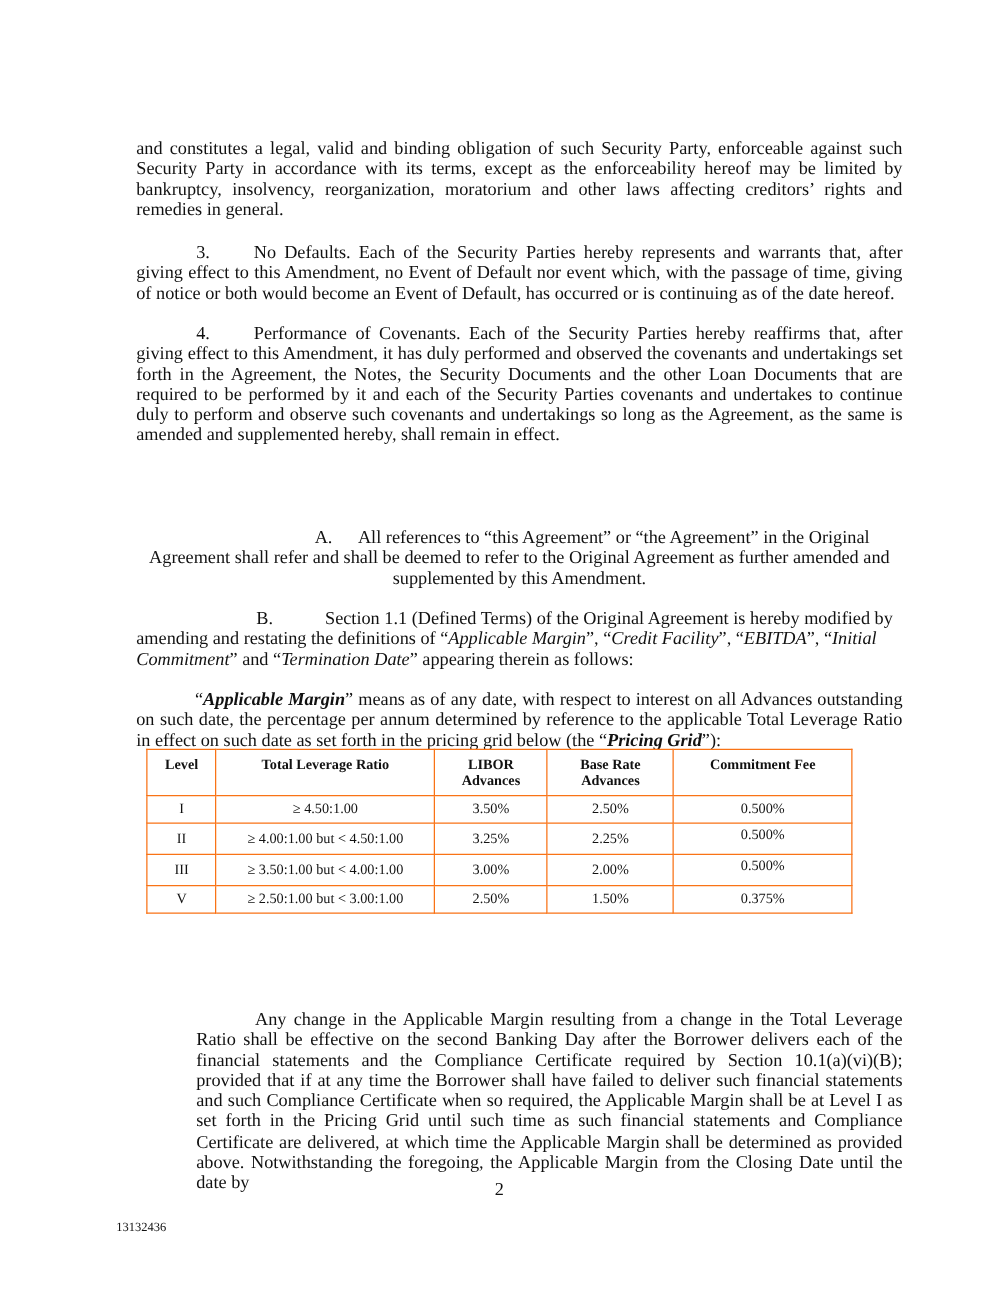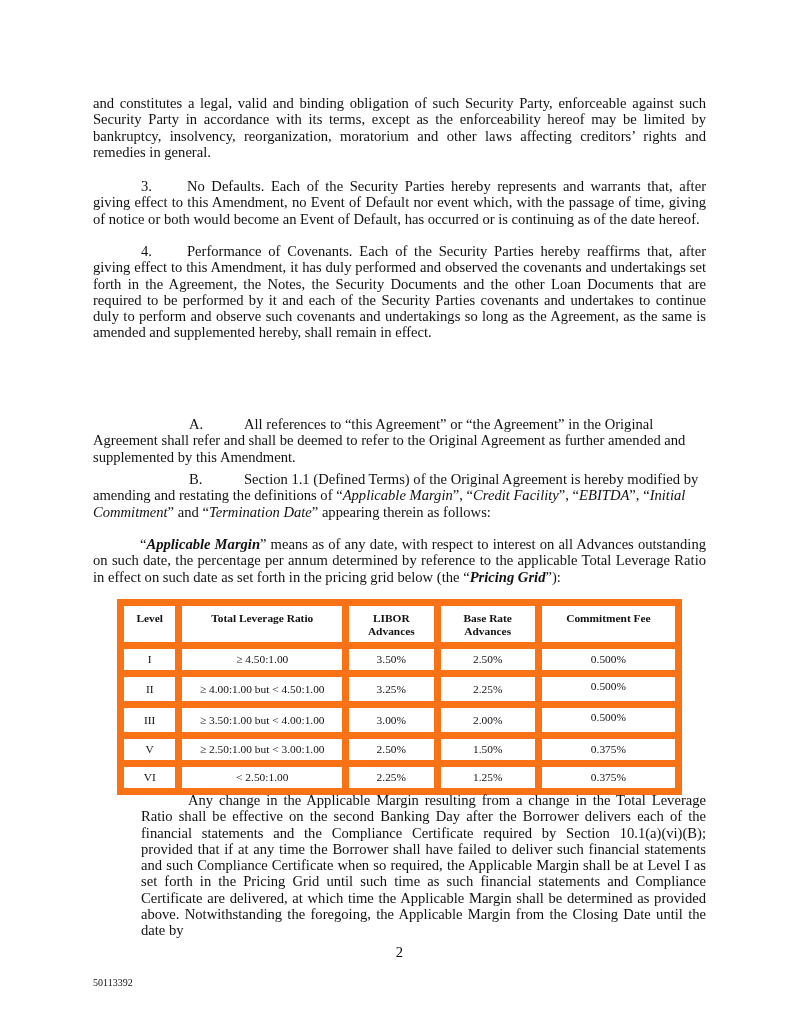--- a/index.html
+++ b/index.html
@@ -4,31 +4,31 @@
 <style>
   html, body { margin: 0; padding: 0; background: #ffffff; }
   body {
     width: 799px; height: 1034px; position: relative; overflow: hidden;
     font-family: "Liberation Serif", "DejaVu Serif", serif;
     color: #111111;
     font-size: 14.6px;
     line-height: 16.3px;
   }
   .page { position: absolute; left: 0; top: 0; width: 799px; height: 1034px; }
-  .p { position: absolute; left: 93px; width: 613px; text-align: justify; margin: 0; }
+  .p { position: absolute; left: 93px; width: 613px; text-align: justify; margin: 16px; }
   .p.indent-block { left: 141px; width: 565px; }
   .p.ragged { text-align: left; }
   .tab1 { display: inline-block; width: 94px; }
   .tab1 .num { display: inline-block; width: 48px; text-indent: 48px; }
   .u { }
   .i { font-style: italic; }
   .bi { font-style: italic; font-weight: bold; }
   .table-wrap { position: absolute; left: 117px; top: 599px; width: 565px; }
   table { border-collapse: collapse; width: 565px; font-size: 11.4px; line-height: 13px; }
-  th, td { border: 7px solid #f97316; text-align: center; padding: 0; }
+  th, td { border: 1px solid #f97316; text-align: center; padding: 0; }
   th { font-weight: bold; vertical-align: top; padding-top: 6px; height: 30px; }
   td { height: 21px; vertical-align: middle; }
   td.fee-hi { vertical-align: top; padding-top: 3px; }
   .col-level { width: 55px; }
   .col-ratio { width: 176px; }
   .col-libor { width: 90px; }
   .col-base { width: 101px; }
   .col-fee { width: 143px; }
   .page-number { position: absolute; top: 944px; left: 0; width: 799px; text-align: center; }
   .doc-id { position: absolute; top: 975px; left: 93px; font-size: 10px; }
@@ -38,21 +38,21 @@
 
 <div class="page">
 
   <p class="p" style="top:95px;">and constitutes a legal, valid and binding obligation of such Security Party, enforceable against such Security Party in accordance with its terms, except as the enforceability hereof may be limited by bankruptcy, insolvency, reorganization, moratorium and other laws affecting creditors’ rights and remedies in general.</p>
 
   <p class="p" style="top:178px;"><span class="tab1"><span class="num">3.</span></span><span class="u">No Defaults</span><span>.  Each of the Security Parties hereby represents and warrants that, after giving effect to this Amendment, no Event of Default nor event which, with the passage of time, giving of notice or both would become an Event of Default, has occurred or is continuing as of the date hereof.</span></p>
 
   <p class="p" style="top:243px;"><span class="tab1"><span class="num">4.</span></span><span class="u">Performance of Covenants</span><span>.  Each of the Security Parties hereby reaffirms that, after giving effect to this Amendment, it has duly performed and observed the covenants and undertakings set forth in the Agreement, the Notes, the Security Documents and the other Loan Documents that are required to be performed by it and each of the Security Parties covenants and undertakes to continue duly to perform and observe such covenants and undertakings so long as the Agreement, as the same is amended and supplemented hereby, shall remain in effect.</span></p>
 
 
-  <p class="p ragged" style="top:416px;"><span style="display:inline-block;width:96px;"></span><span style="display:inline-block;width:55px;">A.</span><span>All references to “this Agreement” or “the Agreement” in the Original Agreement shall refer and shall be deemed to refer to the Original Agreement as further amended and supplemented by this Amendment.</span></p>
+  <p class="p ragged" style="top:406px;text-align:center;"><span style="display:inline-block;width:96px;"></span><span style="display:inline-block;width:55px;">A.</span><span>All references to “this Agreement” or “the Agreement” in the Original Agreement shall refer and shall be deemed to refer to the Original Agreement as further amended and supplemented by this Amendment.</span></p>
 
   <p class="p ragged" style="top:471px;"><span style="display:inline-block;width:96px;"></span><span style="display:inline-block;width:55px;">B.</span><span>Section 1.1 (</span><span class="u">Defined Terms</span><span>) of the Original Agreement is hereby modified by amending and restating the definitions of “</span><span class="i">Applicable Margin</span><span>”, “</span><span class="i">Credit Facility</span><span>”, “</span><span class="i">EBITDA</span><span>”, “</span><span class="i">Initial Commitment</span><span>” and “</span><span class="i">Termination Date</span><span>” appearing therein as follows:</span></p>
 
   <p class="p" style="top:536px;"><span style="display:inline-block;width:47px;"></span><span>“</span><span class="bi">Applicable Margin</span><span>” means as of any date, with respect to interest on all Advances outstanding on such date, the percentage per annum determined by reference to the applicable Total Leverage Ratio in effect on such date as set forth in the pricing grid below (the “</span><span class="bi">Pricing Grid</span><span>”):</span></p>
 
   <div class="table-wrap">
     <table>
       <thead>
         <tr>
           <th class="col-level">Level</th>
@@ -84,28 +84,21 @@
           <td>2.00%</td>
           <td class="fee-hi">0.500%</td>
         </tr>
         <tr>
           <td>V</td>
           <td>≥ 2.50:1.00 but &lt; 3.00:1.00</td>
           <td>2.50%</td>
           <td>1.50%</td>
           <td>0.375%</td>
         </tr>
-        <tr>
-          <td>VI</td>
-          <td>&lt; 2.50:1.00</td>
-          <td>2.25%</td>
-          <td>1.25%</td>
-          <td>0.375%</td>
-        </tr>
       </tbody>
     </table>
   </div>
 
   <p class="p indent-block" style="top:792px;"><span style="display:inline-block;width:47px;"></span><span>Any change in the Applicable Margin resulting from a change in the Total Leverage Ratio shall be effective on the second Banking Day after the Borrower delivers each of the financial statements and the Compliance Certificate required by </span><span class="u">Section 10.1(a)(vi)(B)</span><span>; </span><span class="u">provided that</span><span> if at any time the Borrower shall have failed to deliver such financial statements and such Compliance Certificate when so required, the Applicable Margin shall be at Level I as set forth in the Pricing Grid until such time as such financial statements and Compliance Certificate are delivered, at which time the Applicable Margin shall be determined as provided above. Notwithstanding the foregoing, the Applicable Margin from the Closing Date until the date by</span></p>
 
   <div class="page-number">2</div>
-  <div class="doc-id">50113392</div>
+  <div class="doc-id">13132436</div>
 </div>
 
 </body></html>

